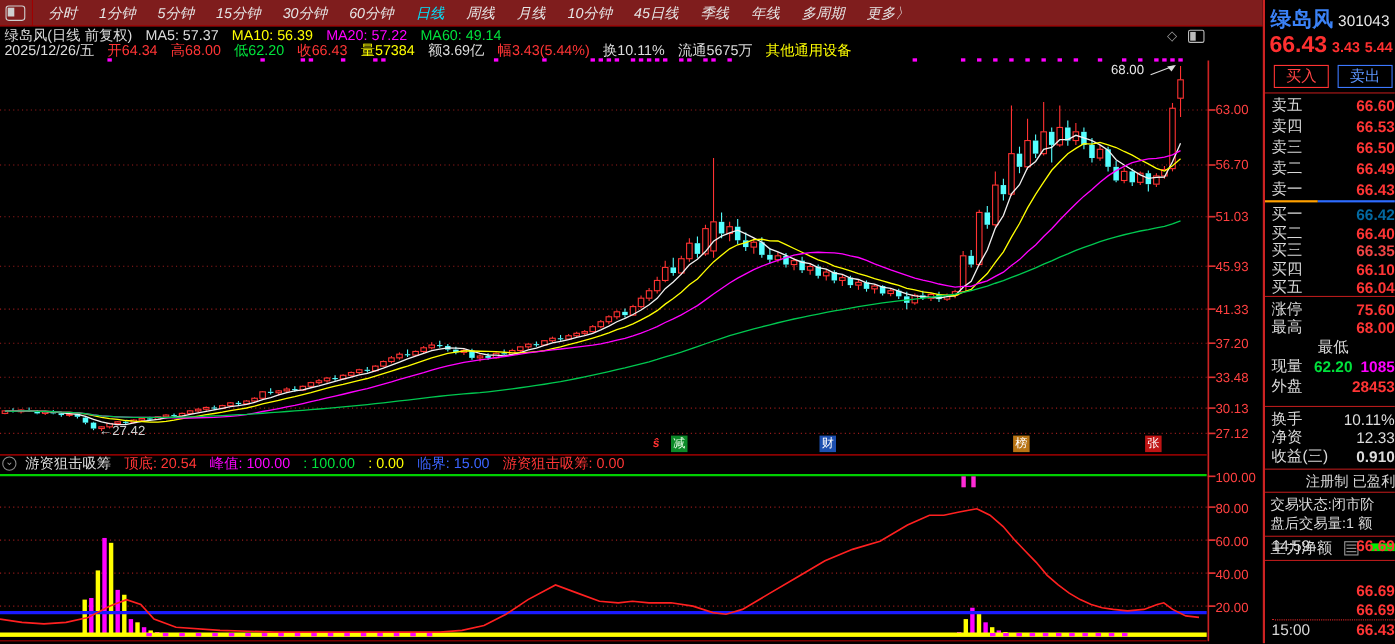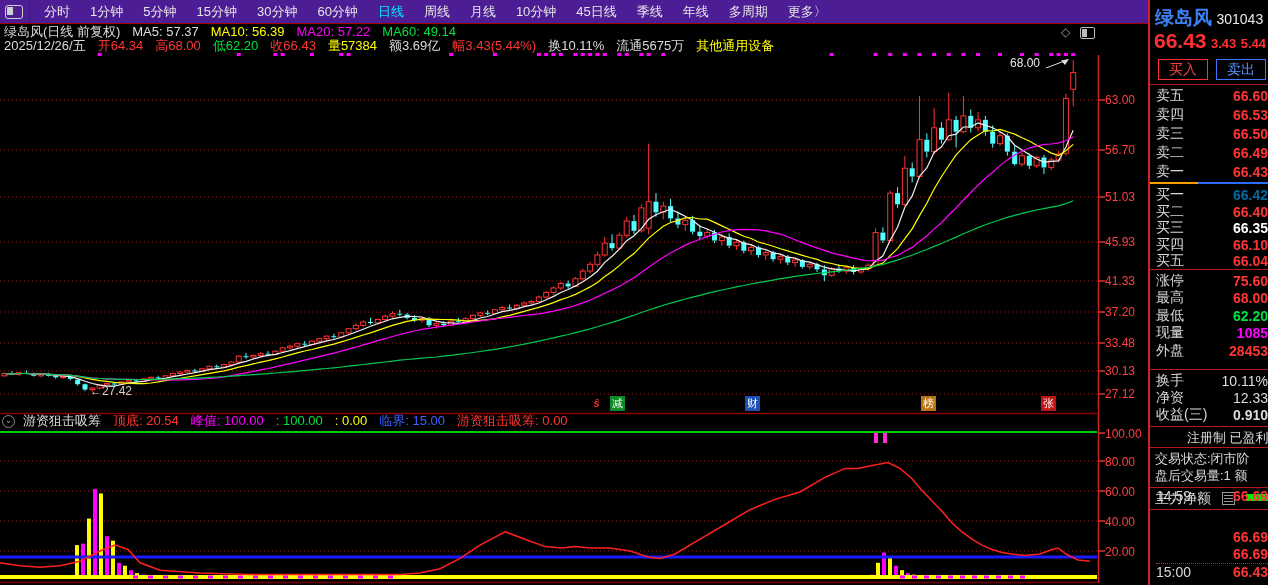--- a/index.html
+++ b/index.html
@@ -1,20 +1,20 @@
 <!DOCTYPE html>
 <html><head>
 <meta charset="utf-8">
 <style>
   html,body{margin:0;padding:0;background:#000;}
   body{position:relative;width:1268px;height:585px;overflow:hidden;
        font-family:"Liberation Sans","DejaVu Sans",sans-serif;
        -webkit-font-smoothing:none;}
   .abs{position:absolute;}
-  #topbar{left:0;top:0;width:1148px;height:23px;background:#4c1d95;border-bottom:1px solid #a00000;z-index:6;display:flex;align-items:center;}
+  #topbar{left:0;top:0;width:1148px;height:23px;background:#7f1d1d;border-bottom:1px solid #a00000;z-index:6;display:flex;align-items:center;font-style:italic;}
   #win-icon{width:16px;height:12px;border:1px solid #cfcfcf;border-radius:3px;margin:0 6px 0 5px;position:relative;}
   #win-icon::after{content:"";position:absolute;left:1px;top:1px;width:6px;height:8px;background:#cfcfcf;}
   #menu-sep{width:1px;height:23px;background:#a00000;margin-right:4px;}
   .mitem{color:#e6e6e6;font-size:13px;padding:0 10px;white-space:nowrap;cursor:default;}
   .mitem.active{color:#00e5ff;}
   #rtools{position:absolute;right:2px;top:0;height:23px;display:flex;align-items:center;}
   .rtool{color:#ff5a5a;font-size:13px;padding:0 12px;border-left:1px solid #8b0000;white-space:nowrap;}
   .hdrrow{left:4px;height:14px;z-index:3;display:flex;align-items:center;white-space:nowrap;font-size:13px;}
   .seg{margin-right:12px;}
   .circ{display:inline-block;width:11px;height:11px;border:1px solid #8a8a8a;border-radius:50%;color:#9a9a9a;
@@ -708,40 +708,40 @@
     <div class="panrow" style="top:186px;">
   <span class="plab">买一</span>
       <span class="pval" style="color:#0369a1;">66.42</span>
     </div>
     <div class="panrow" style="top:202.5px;">
   <span class="plab">买二</span>
       <span class="pval" style="color:#ff3535;">66.40</span>
     </div>
     <div class="panrow" style="top:219px;gap:42px;">
   <span class="plab">买三</span>
-      <span class="pval" style="color:#ffffff;">66.35</span>
+      <span class="pval" style="color:#ef4444;">66.35</span>
     </div>
     <div class="panrow" style="top:235.5px;">
   <span class="plab">买四</span>
       <span class="pval" style="color:#ff3535;">66.10</span>
     </div>
     <div class="panrow" style="top:252px;">
   <span class="plab">买五</span>
       <span class="pval" style="color:#ff3535;">66.04</span>
     </div>
     <div class="hline" style="top:269px;"></div>
     <div class="panrow" style="top:272px;">
   <span class="plab">涨停</span>
       <span class="pval" style="color:#ff3535;">75.60</span>
     </div>
     <div class="panrow" style="top:289.4px;">
   <span class="plab">最高</span>
       <span class="pval" style="color:#ff3535;">68.00</span>
     </div>
-    <div class="panrow" style="top:306.8px;">
+    <div class="panrow" style="top:306.8px;flex-direction:column;">
   <span class="plab">最低</span>
       <span class="pval" style="color:#00e23c;">62.20</span>
     </div>
     <div class="panrow" style="top:324.2px;">
   <span class="plab">现量</span>
       <span class="pval" style="color:#ff00ff;">1085</span>
     </div>
     <div class="panrow" style="top:341.6px;">
   <span class="plab">外盘</span>
       <span class="pval" style="color:#ff3535;">28453</span>

